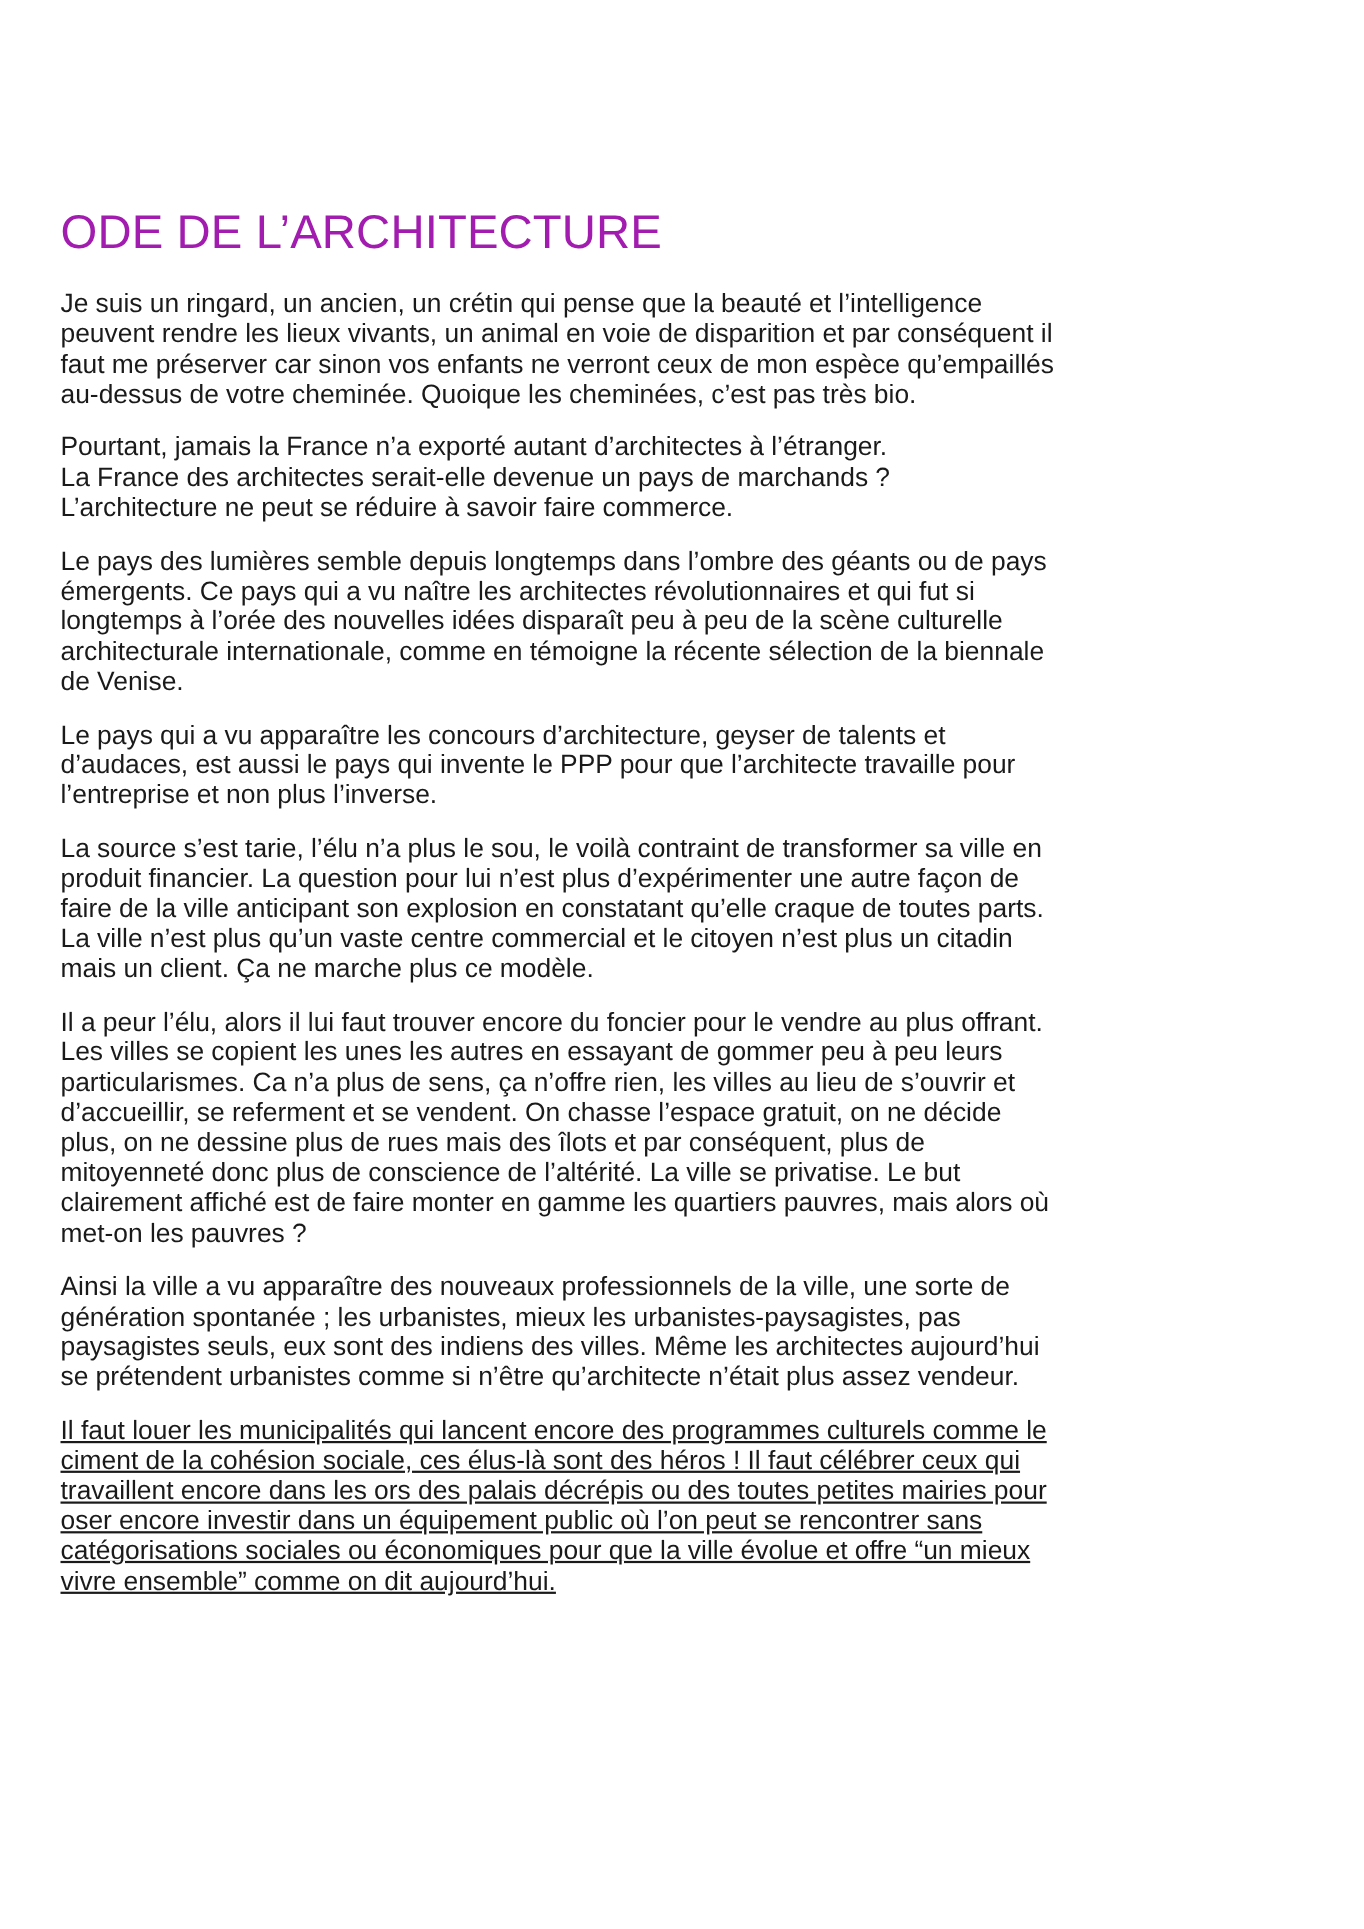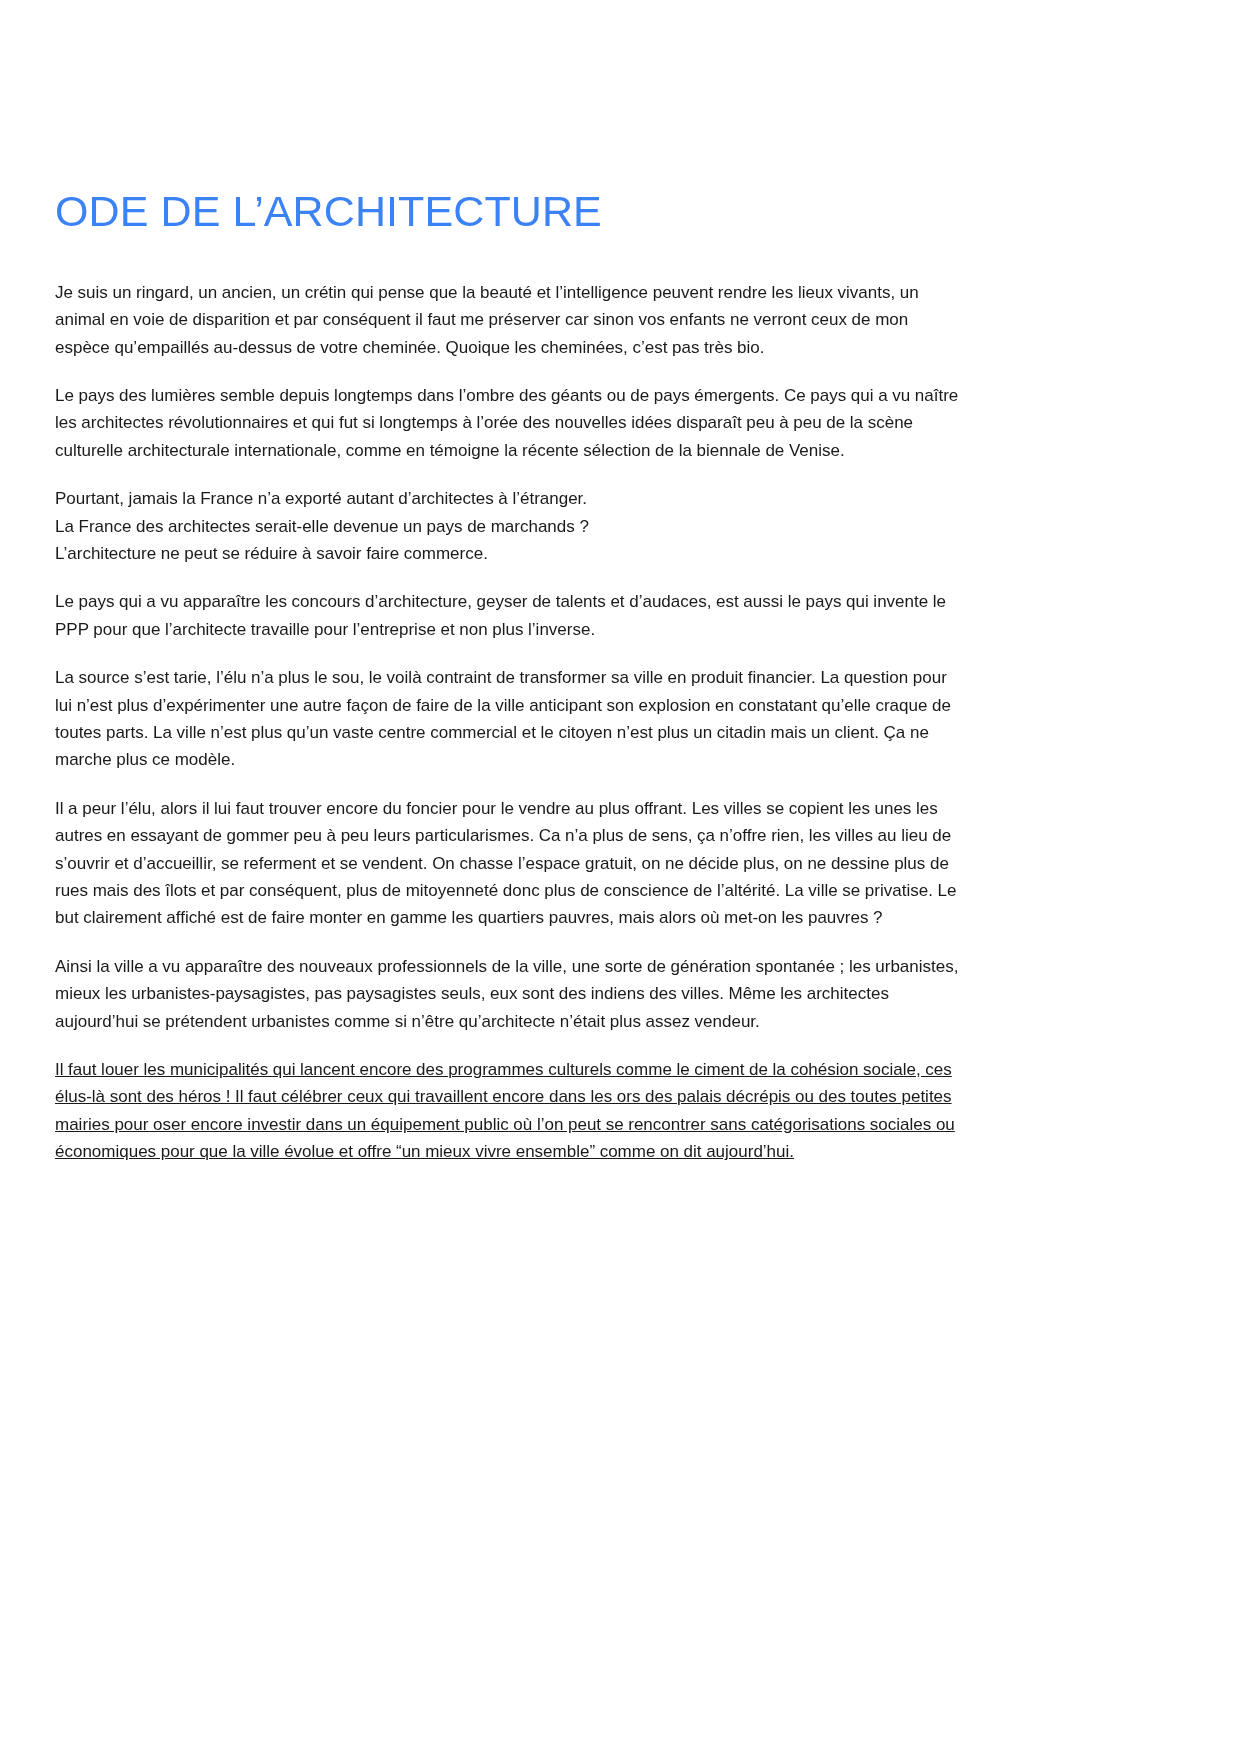--- a/index.html
+++ b/index.html
@@ -22,27 +22,27 @@
   .doc-body {
     position: absolute;
     left: 55px;
     top: 186px;
     width: 912px;
   }
   .doc-title {
     font-size: 43px;
     line-height: 1.18;
     font-weight: 400;
-    color: #3b82f6;
+    color: #a21caf;
     letter-spacing: 0.1px;
-    margin: 0 0 42px 0;
+    margin: 0 0 26px 0;
     white-space: nowrap;
   }
   .para {
-    font-size: 17px;
+    font-size: 24px;
     line-height: 27.4px;
     color: #1a1a1a;
     margin: 0 0 21px 0;
     text-align: left;
     word-spacing: -0.1px;
   }
   .para:last-child {
     margin-bottom: 0;
     text-decoration: underline;
   }
@@ -54,25 +54,25 @@
 </head>
 <body>
 
 <div class="page">
   <div class="doc-body">
 
     <h1 class="doc-title">ODE DE L’ARCHITECTURE</h1>
 
     <p class="para">Je suis un ringard, un ancien, un crétin qui pense que la beauté et l’intelligence peuvent rendre les lieux vivants, un animal en voie de disparition et par conséquent il faut me préserver car sinon vos enfants ne verront ceux de mon espèce qu’empaillés au-dessus de votre cheminée. Quoique les cheminées, c’est pas très bio.</p>
 
-    <p class="para">Le pays des lumières semble depuis longtemps dans l’ombre des géants ou de pays émergents. Ce pays qui a vu naître les architectes révolutionnaires et qui fut si longtemps à l’orée des nouvelles idées disparaît peu à peu de la scène culturelle architecturale internationale, comme en témoigne la récente sélection de la biennale de Venise.</p>
-
     <p class="para hard-lines">Pourtant, jamais la France n’a exporté autant d’architectes à l’étranger.
 La France des architectes serait-elle devenue un pays de marchands ?
 L’architecture ne peut se réduire à savoir faire commerce.</p>
+
+    <p class="para">Le pays des lumières semble depuis longtemps dans l’ombre des géants ou de pays émergents. Ce pays qui a vu naître les architectes révolutionnaires et qui fut si longtemps à l’orée des nouvelles idées disparaît peu à peu de la scène culturelle architecturale internationale, comme en témoigne la récente sélection de la biennale de Venise.</p>
 
     <p class="para">Le pays qui a vu apparaître les concours d’architecture, geyser de talents et d’audaces, est aussi le pays qui invente le PPP pour que l’architecte travaille pour l’entreprise et non plus l’inverse.</p>
 
     <p class="para">La source s’est tarie, l’élu n’a plus le sou, le voilà contraint de transformer sa ville en produit financier. La question pour lui n’est plus d’expérimenter une autre façon de faire de la ville anticipant son explosion en constatant qu’elle craque de toutes parts. La ville n’est plus qu’un vaste centre commercial et le citoyen n’est plus un citadin mais un client. Ça ne marche plus ce modèle.</p>
 
     <p class="para">Il a peur l’élu, alors il lui faut trouver encore du foncier pour le vendre au plus offrant. Les villes se copient les unes les autres en essayant de gommer peu à peu leurs particularismes. Ca n’a plus de sens, ça n’offre rien, les villes au lieu de s’ouvrir et d’accueillir, se referment et se vendent. On chasse l’espace gratuit, on ne décide plus, on ne dessine plus de rues mais des îlots et par conséquent, plus de mitoyenneté donc plus de conscience de l’altérité. La ville se privatise. Le but clairement affiché est de faire monter en gamme les quartiers pauvres, mais alors où met-on les pauvres ?</p>
 
     <p class="para">Ainsi la ville a vu apparaître des nouveaux professionnels de la ville, une sorte de génération spontanée ; les urbanistes, mieux les urbanistes-paysagistes, pas paysagistes seuls, eux sont des indiens des villes. Même les architectes aujourd’hui se prétendent urbanistes comme si n’être qu’architecte n’était plus assez vendeur.</p>
 
     <p class="para">Il faut louer les municipalités qui lancent encore des programmes culturels comme le ciment de la cohésion sociale, ces élus-là sont des héros ! Il faut célébrer ceux qui travaillent encore dans les ors des palais décrépis ou des toutes petites mairies pour oser encore investir dans un équipement public où l’on peut se rencontrer sans catégorisations sociales ou économiques pour que la ville évolue et offre “un mieux vivre ensemble” comme on dit aujourd’hui.</p>

